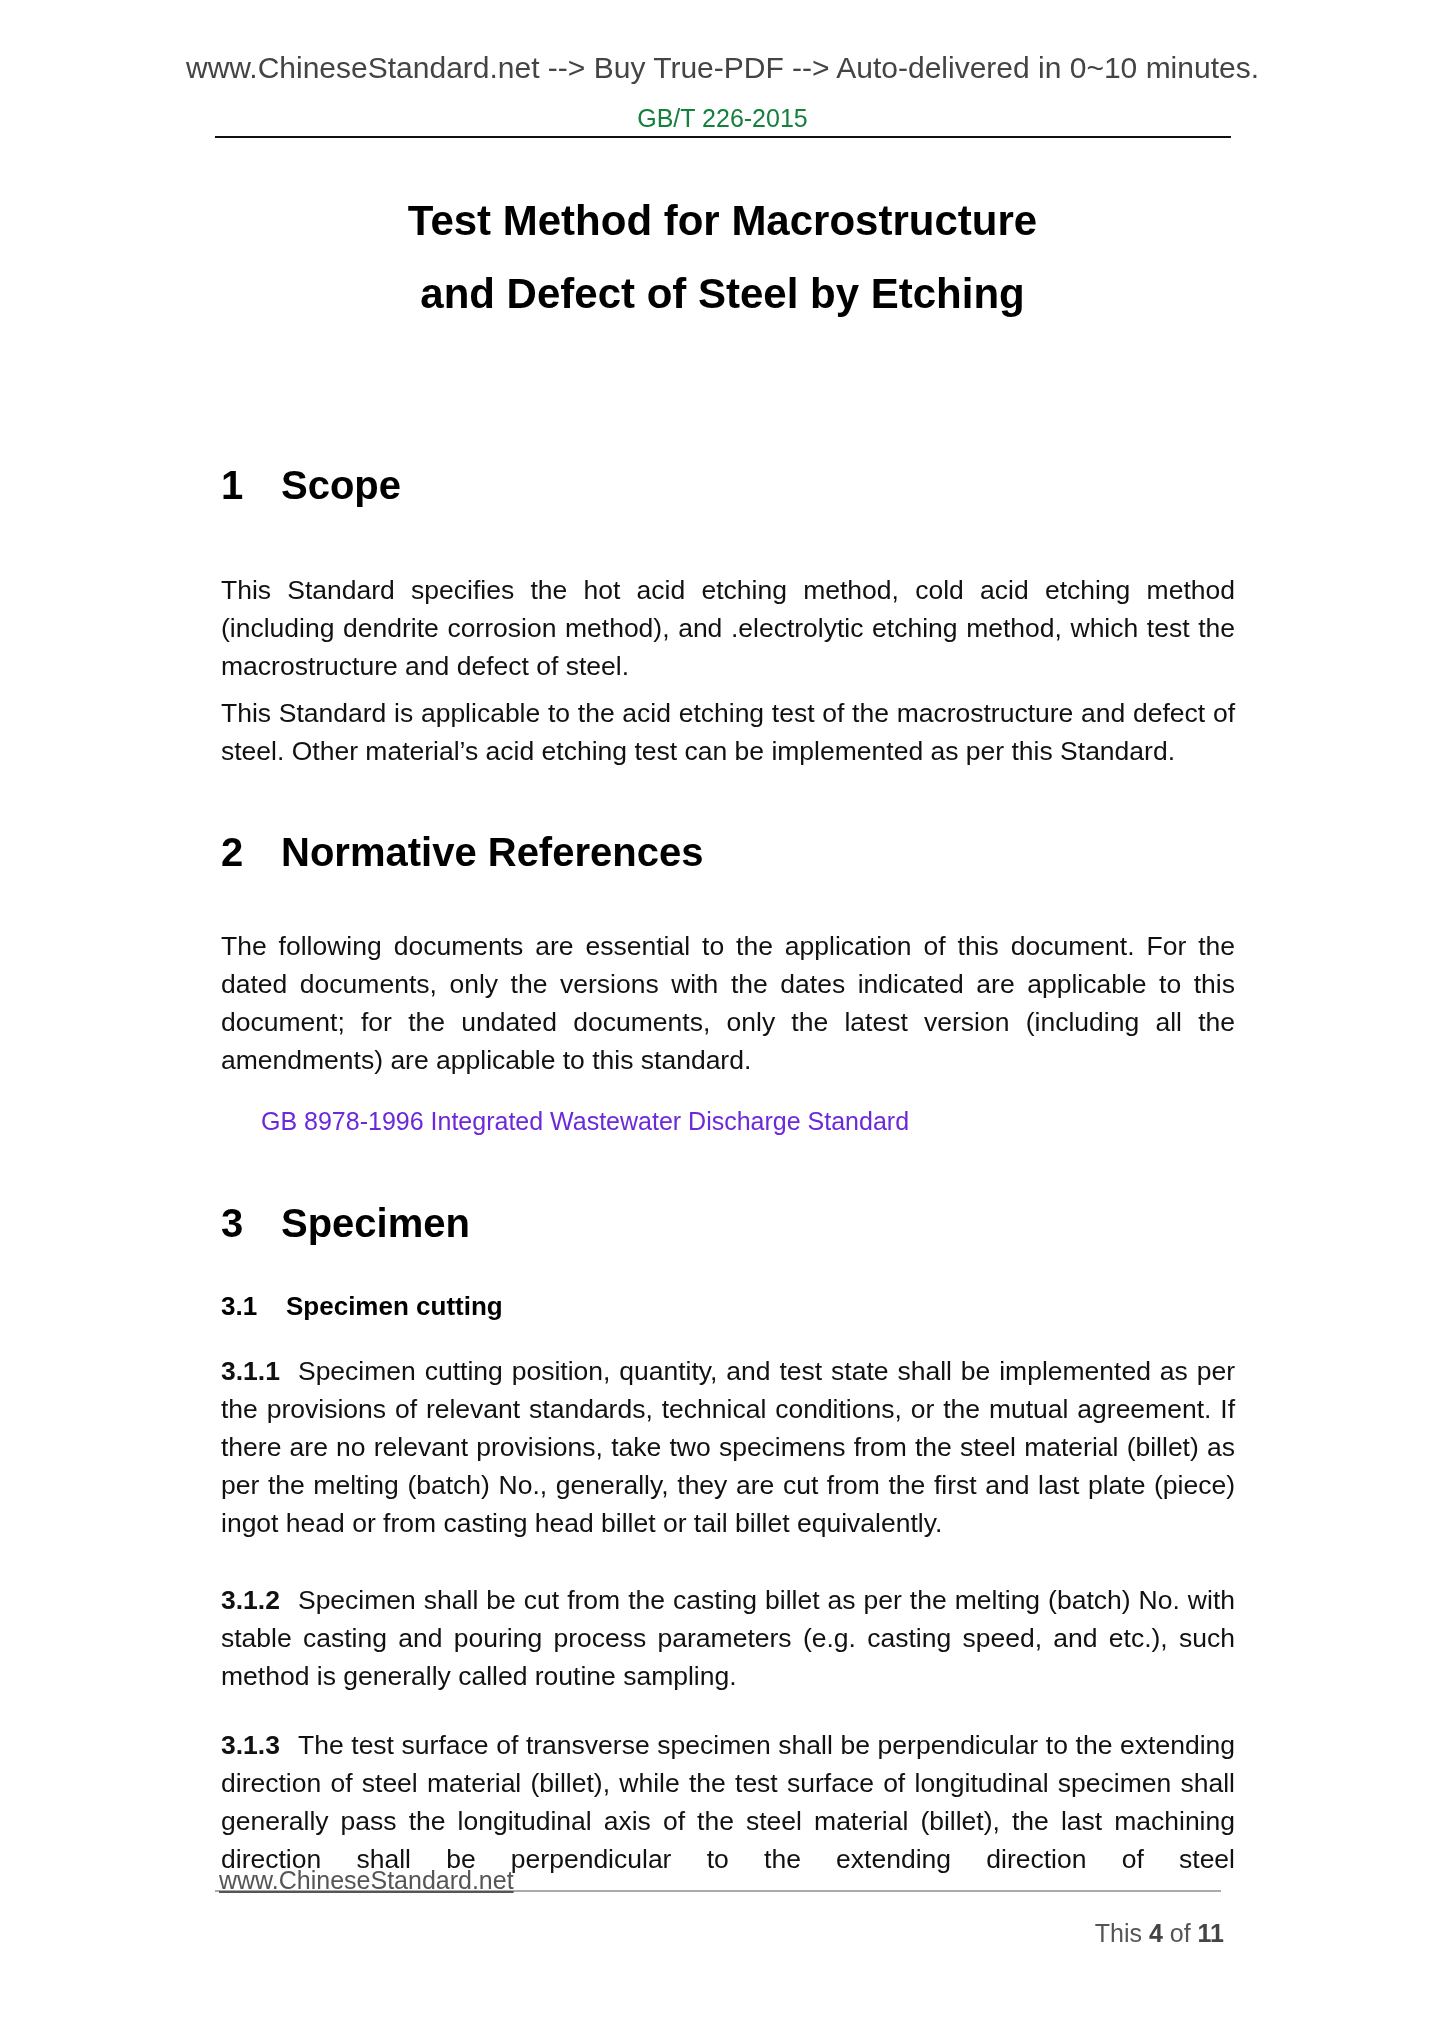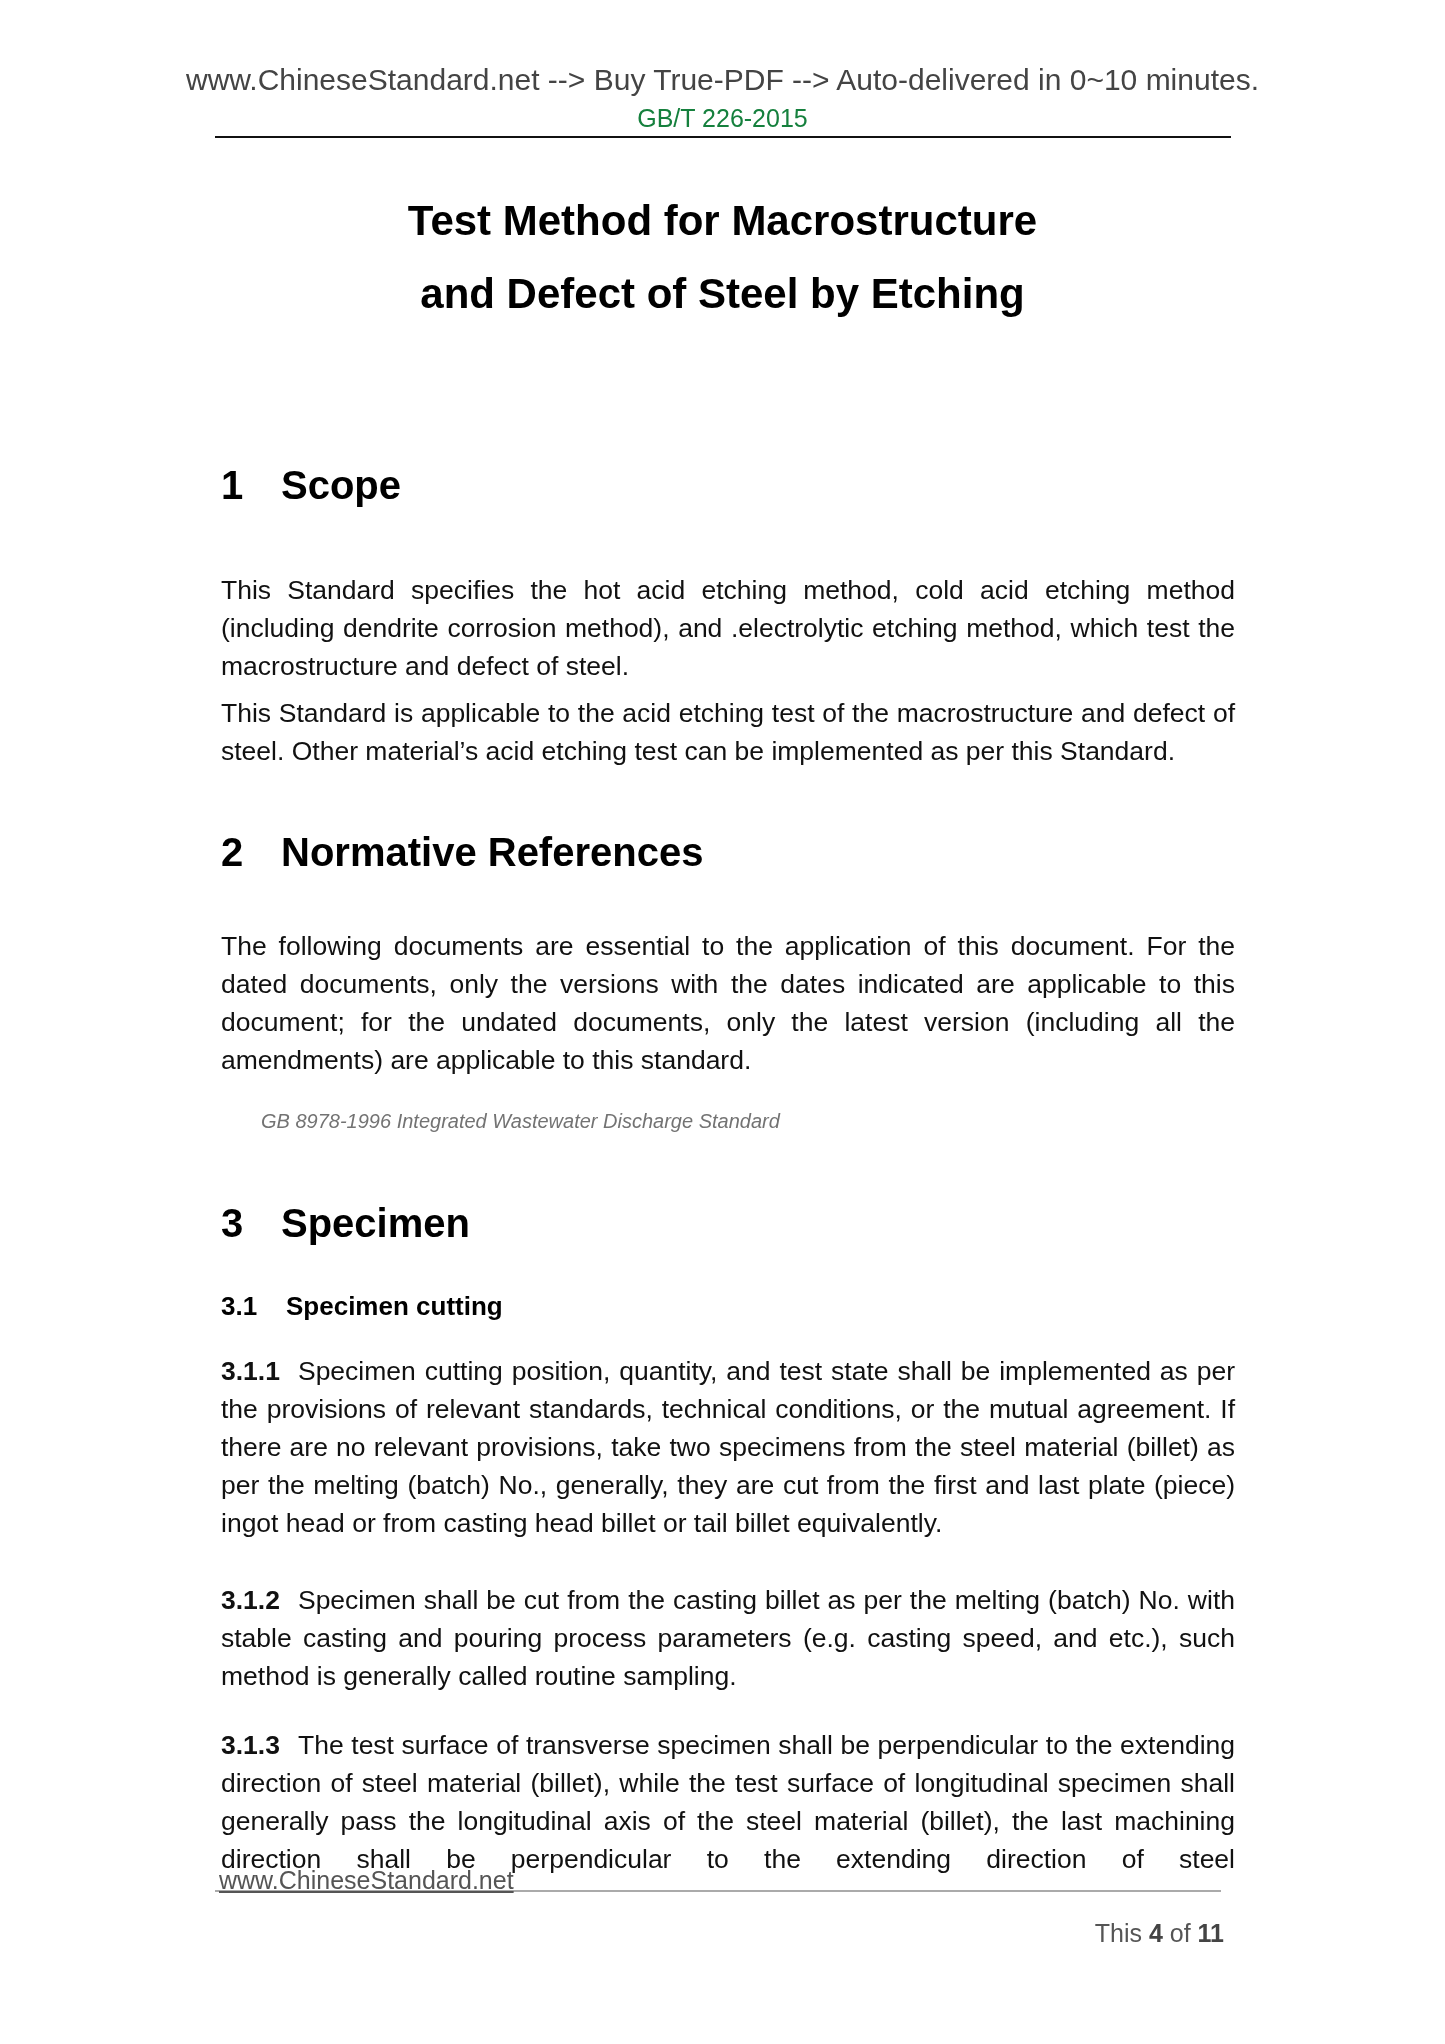--- a/index.html
+++ b/index.html
@@ -1,33 +1,33 @@
 <!DOCTYPE html>
 <html><head>
 <meta charset="utf-8">
 <style>
   html, body { margin: 0; padding: 0; background: #ffffff; }
   body { width: 1445px; height: 2044px; position: relative; overflow: hidden;
          font-family: "Liberation Sans", sans-serif; color: #000; }
   .abs { position: absolute; }
-  .hdr-top { left: 0; width: 1445px; top: 62px; text-align: center;
+  .hdr-top { left: 0; width: 1445px; top: 50px; text-align: center;
              font-size: 30px; color: #444; line-height: 36px; white-space: nowrap; }
   .hdr-code { left: 0; width: 1445px; top: 104px; text-align: center;
               font-size: 25px; color: #15803d; line-height: 28px; }
   .hdr-rule { left: 215px; width: 1016px; top: 136px; height: 2px; background: #111; }
   .title { left: 0; width: 1445px; text-align: center; font-weight: bold;
            font-size: 42px; line-height: 50px; }
   .h1 { left: 221px; font-weight: bold; font-size: 40px; line-height: 46px; white-space: nowrap; }
   .h1 .num { display: inline-block; width: 60px; }
   .h2 { left: 221px; font-weight: bold; font-size: 26px; line-height: 30px; white-space: nowrap; }
   .h2 .num { display: inline-block; width: 65px; }
   .para { left: 221px; width: 1014px; font-size: 26.5px; line-height: 38px;
           text-align: justify; color: #111; }
   .para .clause { font-weight: bold; margin-right: 18px; }
-  .ref { left: 261px; font-size: 20px; line-height: 38px; color: #737373; white-space: nowrap; font-style: italic; }
+  .ref { left: 261px; font-size: 25px; line-height: 38px; color: #6d28d9; white-space: nowrap; }
   .ftr-rule { left: 215px; width: 1006px; top: 1890px; height: 2px; background: #aaa; }
   .ftr-link { left: 219px; top: 1865px; font-size: 25px; line-height: 30px; color: #555;
               text-decoration: underline; cursor: pointer; }
   .ftr-page { left: 1064px; width: 160px; top: 1918px; font-size: 25px; line-height: 30px;
               color: #555; text-align: right; white-space: nowrap; }
   .ftr-page b { color: #444; }
 </style>
 </head>
 <body>
 

